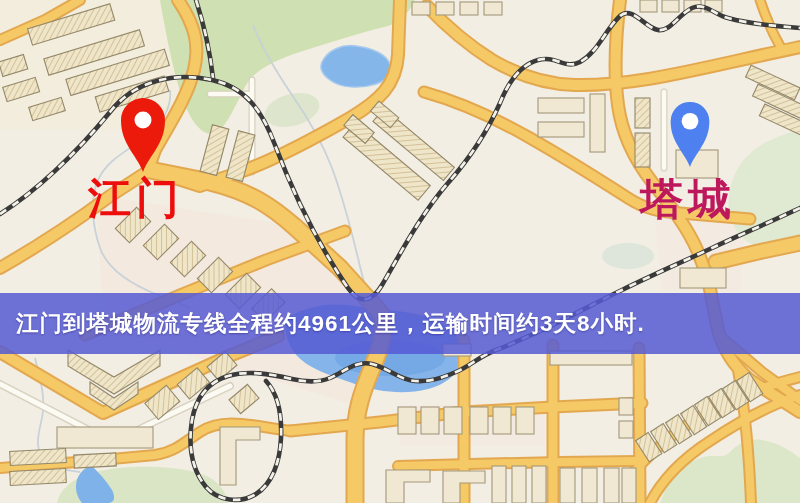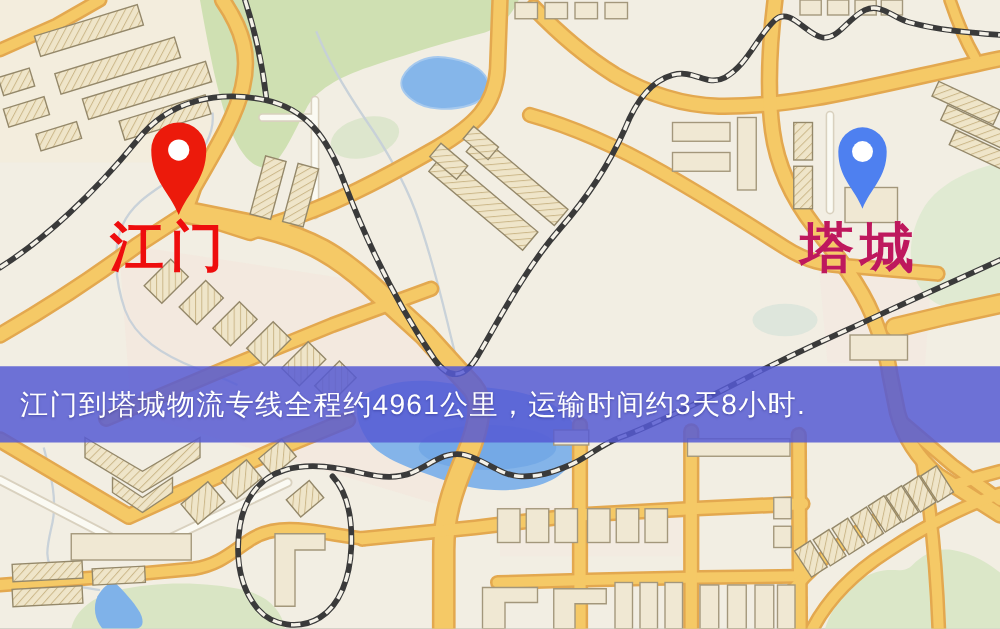--- a/index.html
+++ b/index.html
@@ -29,20 +29,21 @@
     text-shadow:0 0 1px rgba(255,255,255,.25);
   }
   .banner{
     position:absolute;left:0;top:293px;width:800px;height:61px;
     display:flex;align-items:center;
     box-sizing:border-box;padding-left:16px;
   }
   .banner span{
     font-size:22.5px;letter-spacing:1px;
     text-shadow:0 1px 2px rgba(10,10,80,.35);
+    font-weight:bold;
   }
 </style>
 </head>
 <body>
 
 <div class="stage">
 
   <svg width="800" height="503" viewBox="0 0 800 503">
     <defs>
       <pattern id="hatch" width="5" height="5" patternUnits="userSpaceOnUse" patternTransform="rotate(45)">

